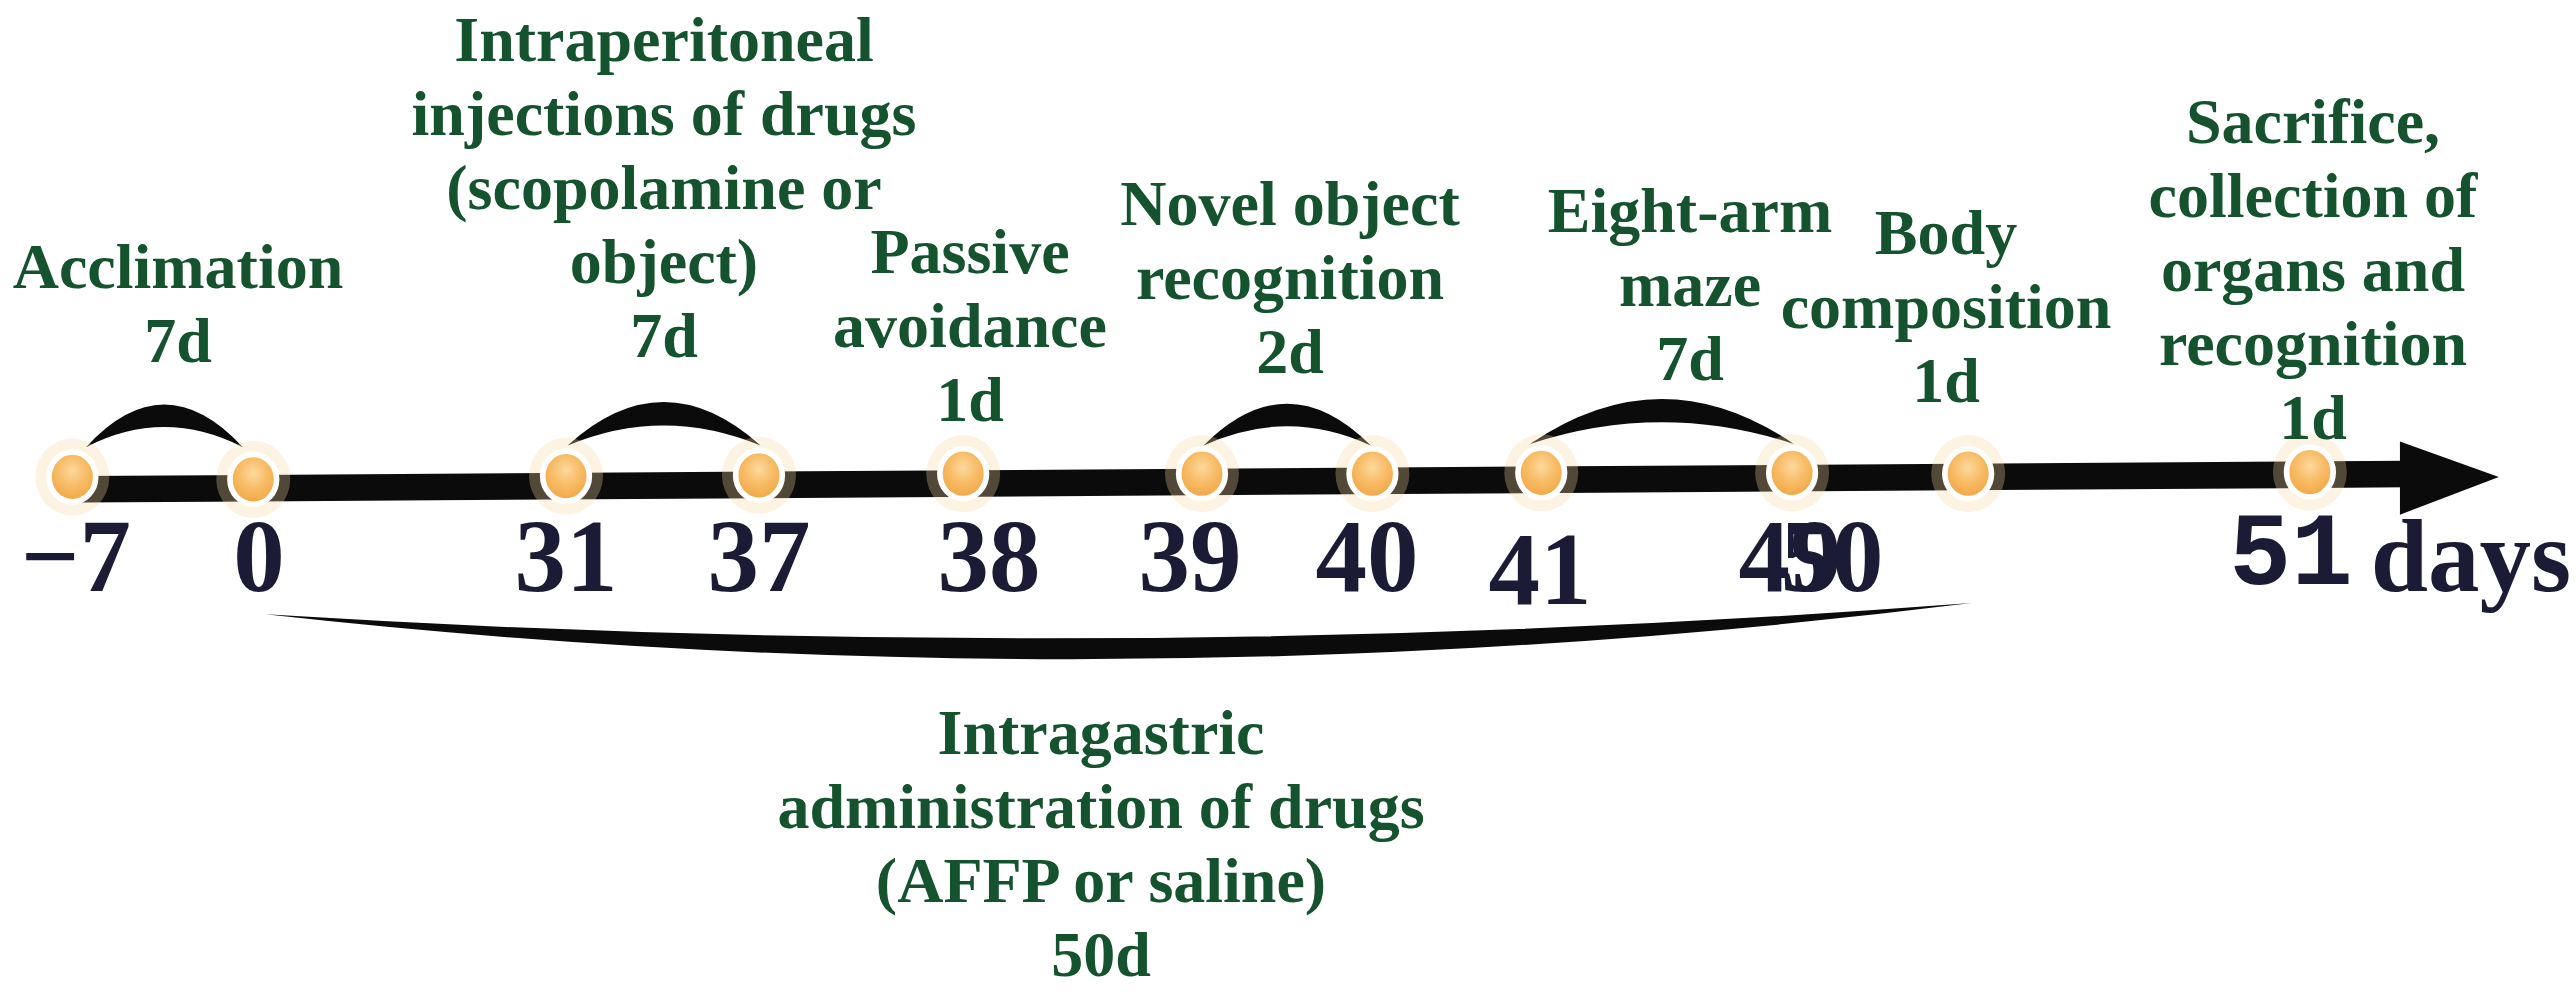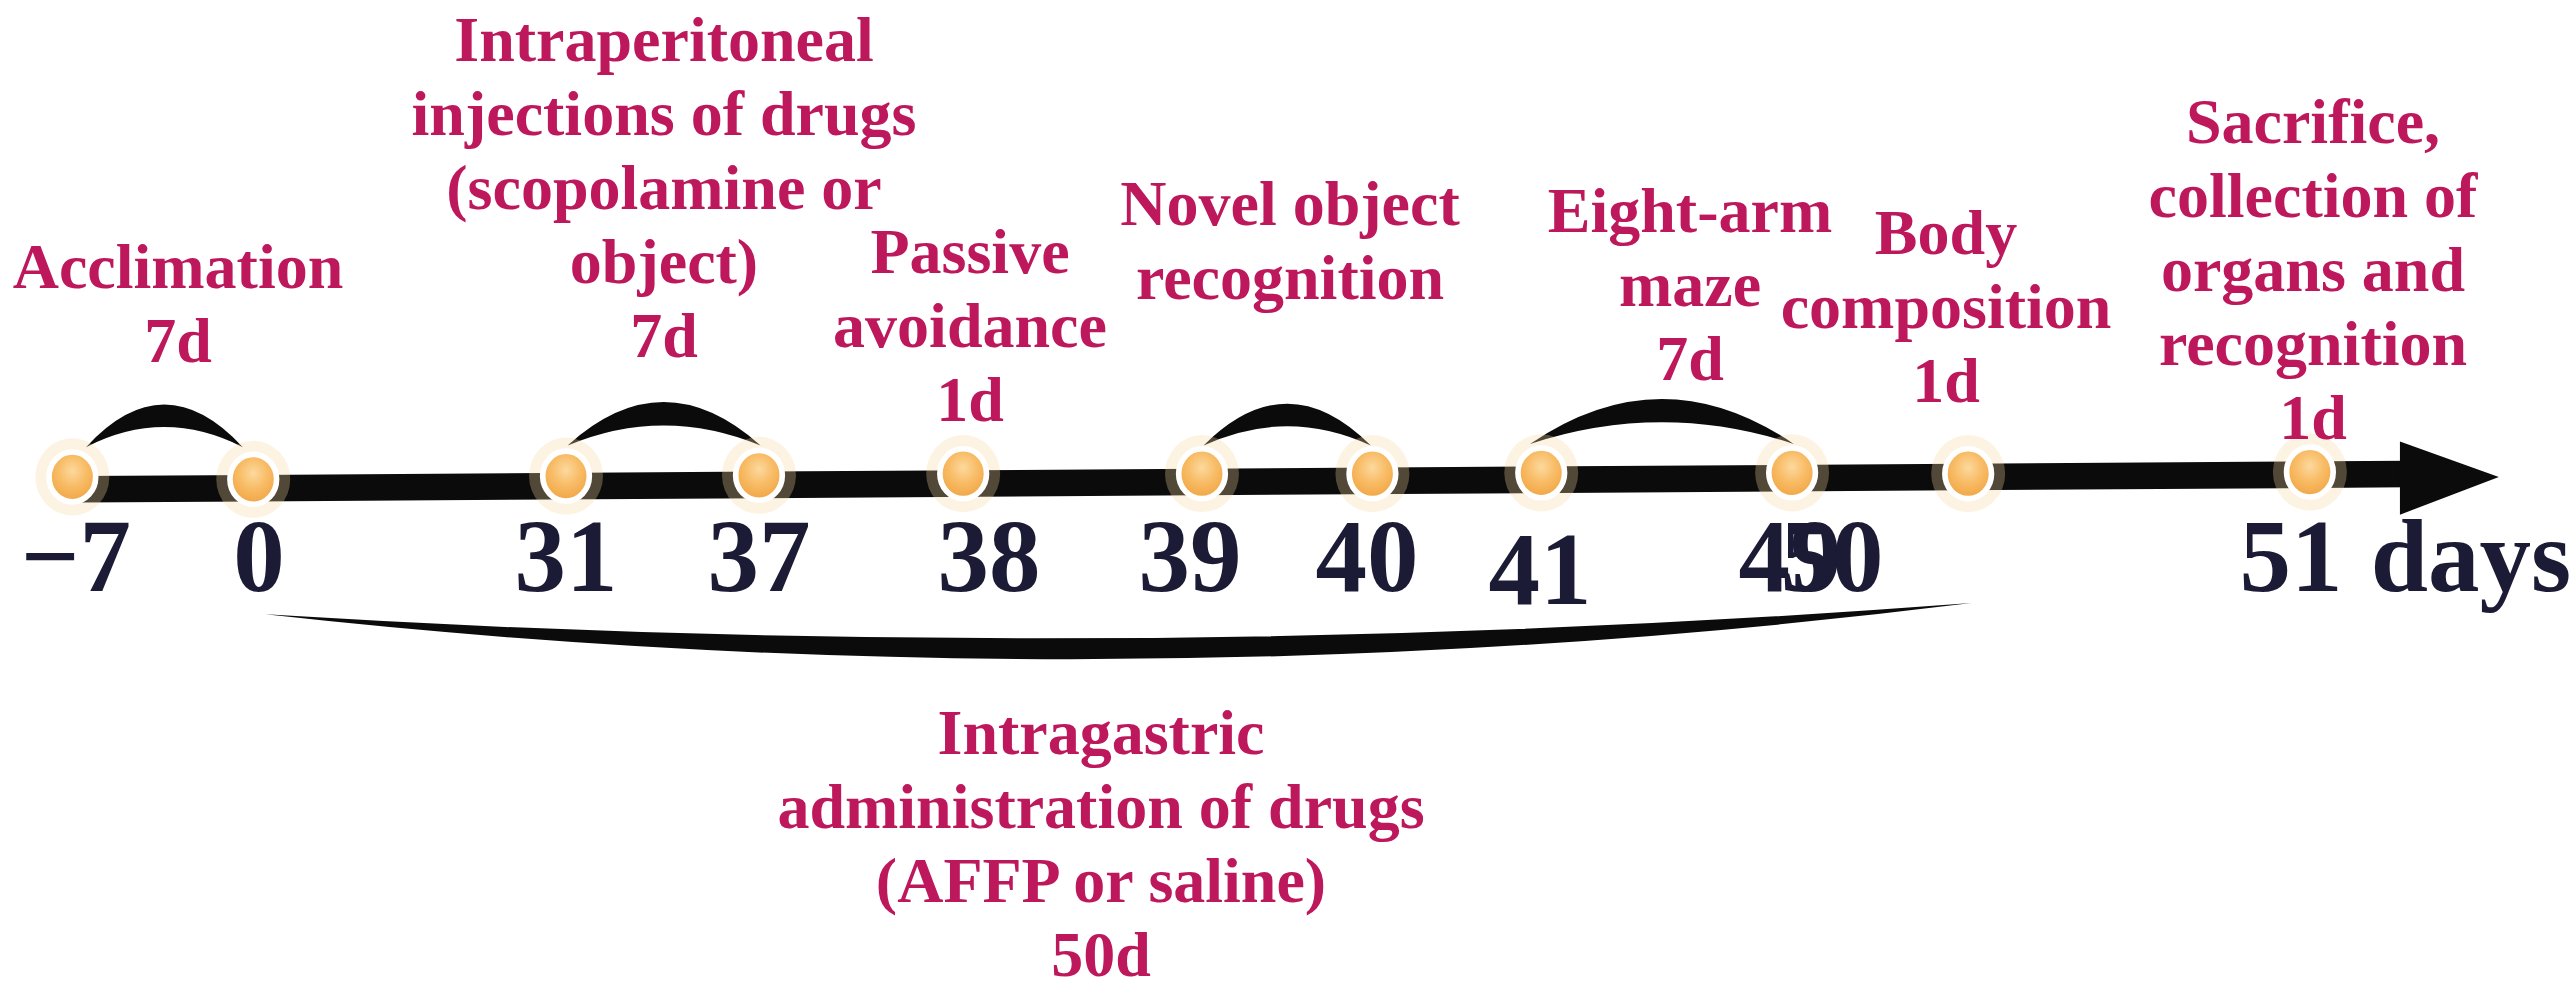--- a/index.html
+++ b/index.html
@@ -1,20 +1,20 @@
 <!DOCTYPE html>
 <html style="font-size:13px"><head>
 <meta charset="utf-8">
 <style>
   html,body{margin:0;padding:0;background:#fff;}
   #figure{position:relative;width:2576px;height:998px;background:#fff;overflow:hidden;
           font-family:"Liberation Serif", serif;}
   #timeline-svg{position:absolute;left:0;top:0;width:2576px;height:998px;}
   .phase{position:absolute;transform:translateX(-50%);text-align:center;white-space:nowrap;
-         font-weight:bold;font-size:64px;line-height:74px;color:#be185d;}
+         font-weight:bold;font-size:64px;line-height:74px;color:#14532d;}
   .daynum{position:absolute;transform:translateX(-50%);top:505px;white-space:nowrap;
           font-weight:bold;font-size:103px;line-height:1;color:#1b1b35;}
 </style>
 </head>
 <body>
 
 <div id="figure">
 
   <svg id="timeline-svg" viewBox="0 0 3204 1241" xmlns="http://www.w3.org/2000/svg">
     <defs>
@@ -100,20 +100,21 @@
 
   <div class="phase" style="left:970px;top:215px;">
     <div>Passive</div>
     <div>avoidance</div>
     <div>1d</div>
   </div>
 
   <div class="phase" style="left:1290px;top:167px;">
     <div>Novel object</div>
     <div>recognition</div>
+    <div>2d</div>
   </div>
 
   <div class="phase" style="left:1648px;top:174px;margin-left:42px;">
     <div>Eight-arm</div>
     <div>maze</div>
     <div>7d</div>
   </div>
 
   <div class="phase" style="left:1946px;top:196px;">
     <div>Body</div>
@@ -139,17 +140,17 @@
   <span class="daynum" style="left:76px;">−7</span>
   <span class="daynum" style="left:259px;">0</span>
   <span class="daynum" style="left:566px;">31</span>
   <span class="daynum" style="left:759px;">37</span>
   <span class="daynum" style="left:965px;margin-left:24px;">38</span>
   <span class="daynum" style="left:1190px;">39</span>
   <span class="daynum" style="left:1367px;text-align:right;">40</span>
   <span class="daynum" style="left:1540px;margin-top:13px;">41</span>
   <span class="daynum" style="left:1790px;">49</span>
   <span class="daynum" style="left:1832px;">50</span>
-  <span class="daynum" style="left:2291px;">51</span>
+  <span class="daynum" style="left:2291px;font-family:Liberation Mono, monospace;">51</span>
   <span class="daynum" style="left:2471px;">days</span>
 
 </div>
 
 
 </body></html>

